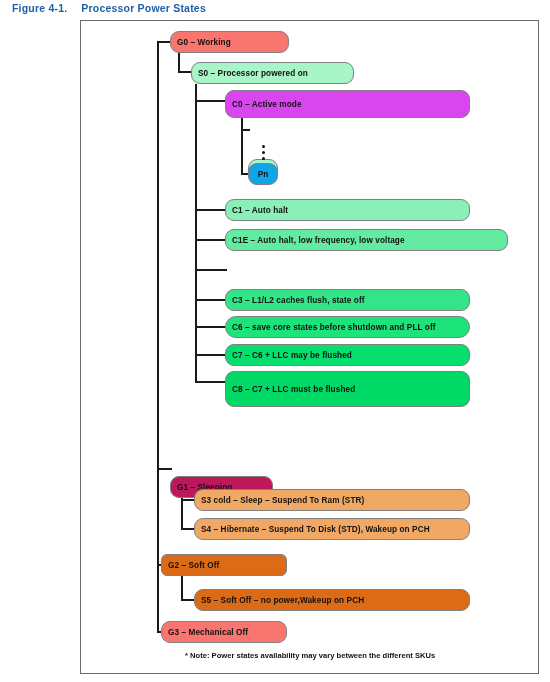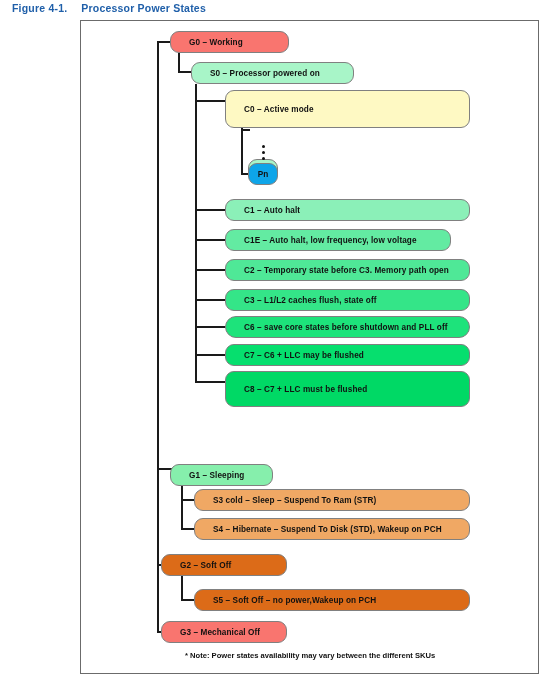--- a/index.html
+++ b/index.html
@@ -61,21 +61,21 @@
   .node {
     position: absolute;
     box-sizing: border-box;
     border: 1px solid #808080;
     border-radius: 9px;
     display: flex;
     align-items: center;
     font-size: 8.2px;
     font-weight: bold;
     color: #111111;
-    padding-left: 18px;
+    padding-left: 6px;
     white-space: nowrap;
     letter-spacing: 0.1px;
   }
   .node.center { justify-content: center; padding-left: 0; }
 
   
   #p-ellipsis {
     position: absolute;
     display: flex;
     flex-direction: column;
@@ -141,60 +141,57 @@
 
   <div class="conn conn-v" style="left: 181px; top: 576px; height: 24px; background: rgb(26, 26, 26);"></div>
   <div class="conn conn-h" style="left: 181px; top: 599px; width: 15px; background: rgb(26, 26, 26);"></div>
 
   <div class="node" style="left: 170px; top: 31px; width: 119px; height: 22px; background: rgb(249, 117, 111); border-color: rgb(128, 128, 128);">
       <span>G0 – Working</span>
     </div>
   <div class="node" style="left: 191px; top: 62px; width: 163px; height: 22px; background: rgb(168, 245, 200); border-color: rgb(128, 128, 128);">
       <span>S0 – Processor powered on</span>
     </div>
-  <div class="node" style="left: 225px; top: 90px; width: 245px; height: 38px; background: #fef9c3; border-color: rgb(128, 128, 128);">
+  <div class="node" style="left: 225px; top: 90px; width: 245px; height: 28px; background: #d946ef; border-color: rgb(128, 128, 128);">
       <span>C0 – Active mode</span>
     </div>
   <div class="node center" style="left: 248px; top: 119px; width: 30px; height: 22px; background: rgb(168, 245, 200); border-color: rgb(128, 128, 128); margin-top: 40px;">
       <span>P0</span>
     </div>
   <div class="node center" style="left: 248px; top: 163px; width: 30px; height: 22px; background: #0ea5e9; border-color: rgb(128, 128, 128);">
       <span>Pn</span>
     </div>
   <div class="node" style="left: 225px; top: 199px; width: 245px; height: 22px; background: rgb(139, 240, 184); border-color: rgb(128, 128, 128);">
       <span>C1 – Auto halt</span>
     </div>
-  <div class="node" style="left: 225px; top: 229px; width: 226px; height: 22px; background: rgb(99, 235, 162); border-color: rgb(128, 128, 128);">
+  <div class="node" style="left: 225px; top: 229px; width: 283px; height: 22px; background: rgb(99, 235, 162); border-color: rgb(128, 128, 128);">
       <span>C1E – Auto halt, low frequency, low voltage</span>
-    </div>
-  <div class="node" style="left: 225px; top: 259px; width: 245px; height: 22px; background: rgb(79, 232, 151); border-color: rgb(128, 128, 128);">
-      <span>C2 – Temporary state before C3. Memory path open</span>
     </div>
   <div class="node" style="left: 225px; top: 289px; width: 245px; height: 22px; background: rgb(52, 229, 136); border-color: rgb(128, 128, 128);">
       <span>C3 – L1/L2 caches flush, state off</span>
     </div>
   <div class="node" style="left: 225px; top: 316px; width: 245px; height: 22px; background: rgb(29, 227, 123); border-color: rgb(128, 128, 128); border-radius: 11px;">
       <span>C6 – save core states before shutdown and PLL off</span>
     </div>
   <div class="node" style="left: 225px; top: 344px; width: 245px; height: 22px; background: rgb(6, 223, 110); border-color: rgb(128, 128, 128);">
       <span>C7 – C6 + LLC may be flushed</span>
     </div>
   <div class="node" style="left: 225px; top: 371px; width: 245px; height: 36px; background: rgb(0, 217, 101); border-color: rgb(128, 128, 128);">
       <span>C8 – C7 + LLC must be flushed</span>
     </div>
-  <div class="node" style="left: 170px; top: 464px; width: 103px; height: 22px; background: #86efac; border-color: rgb(128, 128, 128);">
+  <div class="node" style="left: 170px; top: 476px; width: 103px; height: 22px; background: #be185d; border-color: rgb(128, 128, 128);">
       <span>G1 – Sleeping</span>
     </div>
   <div class="node" style="left: 194px; top: 489px; width: 276px; height: 22px; background: rgb(240, 168, 100); border-color: rgb(128, 128, 128);">
       <span>S3 cold – Sleep – Suspend To Ram (STR)</span>
     </div>
   <div class="node" style="left: 194px; top: 518px; width: 276px; height: 22px; background: rgb(240, 168, 100); border-color: rgb(128, 128, 128);">
       <span>S4 – Hibernate – Suspend To Disk (STD), Wakeup on PCH</span>
     </div>
-  <div class="node" style="left: 161px; top: 554px; width: 126px; height: 22px; background: rgb(220, 107, 24); border-color: rgb(128, 128, 128);">
+  <div class="node" style="left: 161px; top: 554px; width: 126px; height: 22px; background: rgb(220, 107, 24); border-color: rgb(128, 128, 128); border-radius: 6px;">
       <span>G2 – Soft Off</span>
     </div>
   <div class="node" style="left: 194px; top: 589px; width: 276px; height: 22px; background: rgb(220, 107, 24); border-color: rgb(128, 128, 128);">
       <span>S5 – Soft Off – no power,Wakeup on PCH</span>
     </div>
   <div class="node" style="left: 161px; top: 621px; width: 126px; height: 22px; background: rgb(249, 117, 111); border-color: rgb(128, 128, 128);">
       <span>G3 – Mechanical Off</span>
     </div>
 
   <div id="p-ellipsis" style="left:261px; top:145px; width:4px; height:15px;">

